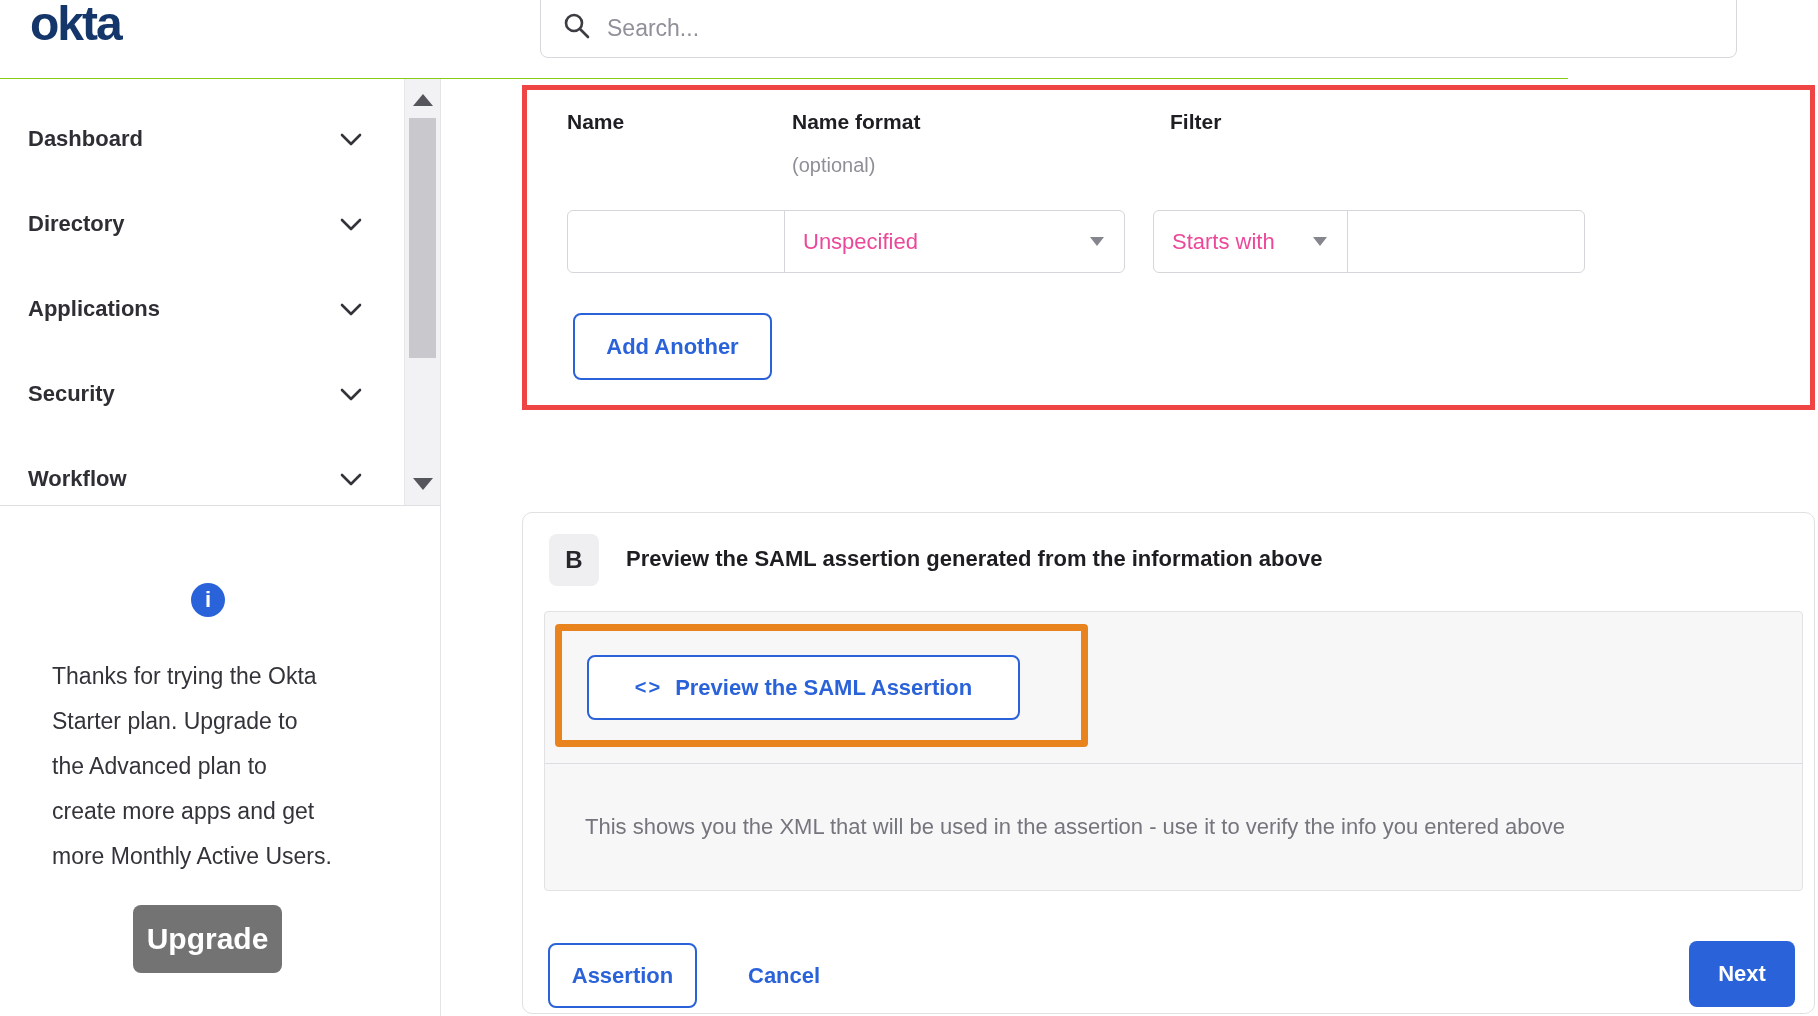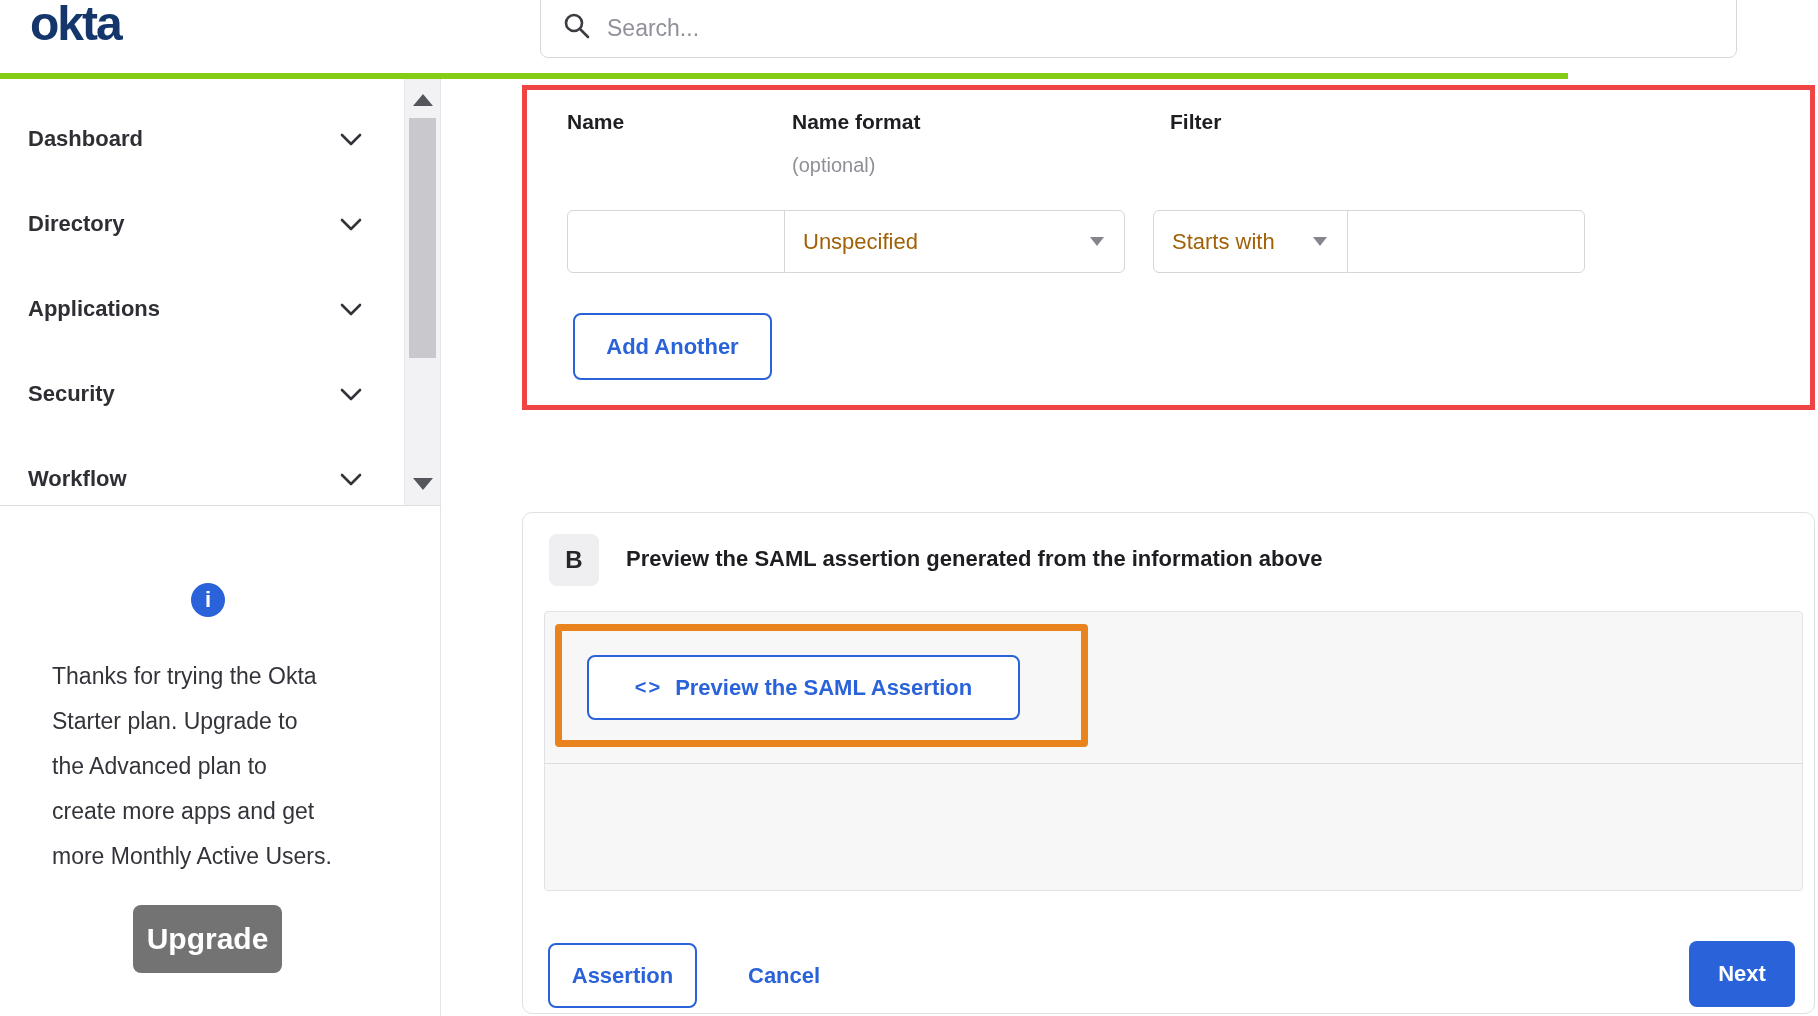--- a/index.html
+++ b/index.html
@@ -6,21 +6,21 @@
   html,body { margin:0; padding:0; }
   body {
     width:1818px; height:1016px; position:relative; overflow:hidden;
     background:#fff; font-family:"Liberation Sans","DejaVu Sans",sans-serif;
     color:#1e1e23;
   }
   .stage { position:absolute; inset:0; }
 
   
   .header { position:absolute; left:0; top:0; width:1568px; height:79px;
-            background:#fff; border-bottom:6px solid #84cc16; z-index:5;padding-left:32px; }
+            background:#fff; border-bottom:1px solid #84cc16; z-index:5;padding-left:32px; }
   .logo { position:absolute; left:30px; top:-4px; font-size:48px; font-weight:700;
           letter-spacing:-2px; color:#14366b; }
   .search-box { position:absolute; left:540px; top:-14px; width:1197px; height:72px;
                 background:#fff; border:1px solid #d8d8dc; border-radius:8px; }
   .search-inner { position:absolute; left:0; right:16px; bottom:0; height:58px;
                   display:flex; align-items:center; padding-left:22px; gap:14px; }
   .search-input { border:none; outline:none; flex:1; font-size:23px; color:#2c2c32;
                   font-family:inherit; background:transparent; }
   .search-input::placeholder { color:#90909a; }
 
@@ -51,21 +51,21 @@
                  background:#737373; border:none; border-radius:8px; color:#fff;
                  font-size:30px; font-weight:700; font-family:inherit;
                  display:flex; align-items:center; justify-content:center; cursor:pointer; }
 
   
   .card1 { position:absolute; left:522px; top:85px; width:1293px; height:325px;
            background:#fff; border:5px solid #ef4444; border-radius:0; }
   .lbl { position:absolute; font-size:21px; font-weight:700; color:#1e1e23; }
   .hint { position:absolute; font-size:20px; color:#8f8f97; }
   .field { position:absolute; top:120px; height:63px; background:#fff;
-           border:1px solid #d6d6da; font-size:22px; color:#a16207; }
+           border:1px solid #d6d6da; font-size:22px; color:#ec4899; }
   input.field { outline:none; font-family:inherit; padding:0 14px; }
   .dd { display:flex; align-items:center; justify-content:space-between;
         padding:0 20px 0 18px; cursor:pointer; }
   .caret { width:0; height:0; border-left:7px solid transparent;
            border-right:7px solid transparent; border-top:9px solid #85858d; }
   .add-another-btn { position:absolute; left:46px; top:223px; width:199px; height:67px;
                  background:#fff; border:2px solid #2a62d9; border-radius:8px;
                  color:#2a62d9; font-size:22px; font-weight:700; font-family:inherit;
                  display:flex; align-items:center; justify-content:center; cursor:pointer; }
 
@@ -209,20 +209,21 @@
     <div class="b-badge">B</div>
     <div class="sec-title">Preview the SAML assertion generated from the information above</div>
 
     <div class="gray-panel">
       <div class="panel-top">
         <button class="preview-btn">
           <span class="code-glyph">&lt;&gt;</span>
           <span>Preview the SAML Assertion</span>
         </button>
       </div>
+      <div class="panel-bottom">This shows you the XML that will be used in the assertion - use it to verify the info you entered above</div>
       <div class="orange-rect"></div>
     </div>
 
     <button class="prev-btn">Assertion</button>
     <div class="cancel-link">Cancel</div>
     <button class="next-btn">Next</button>
   </div>
 
 </div>
 

